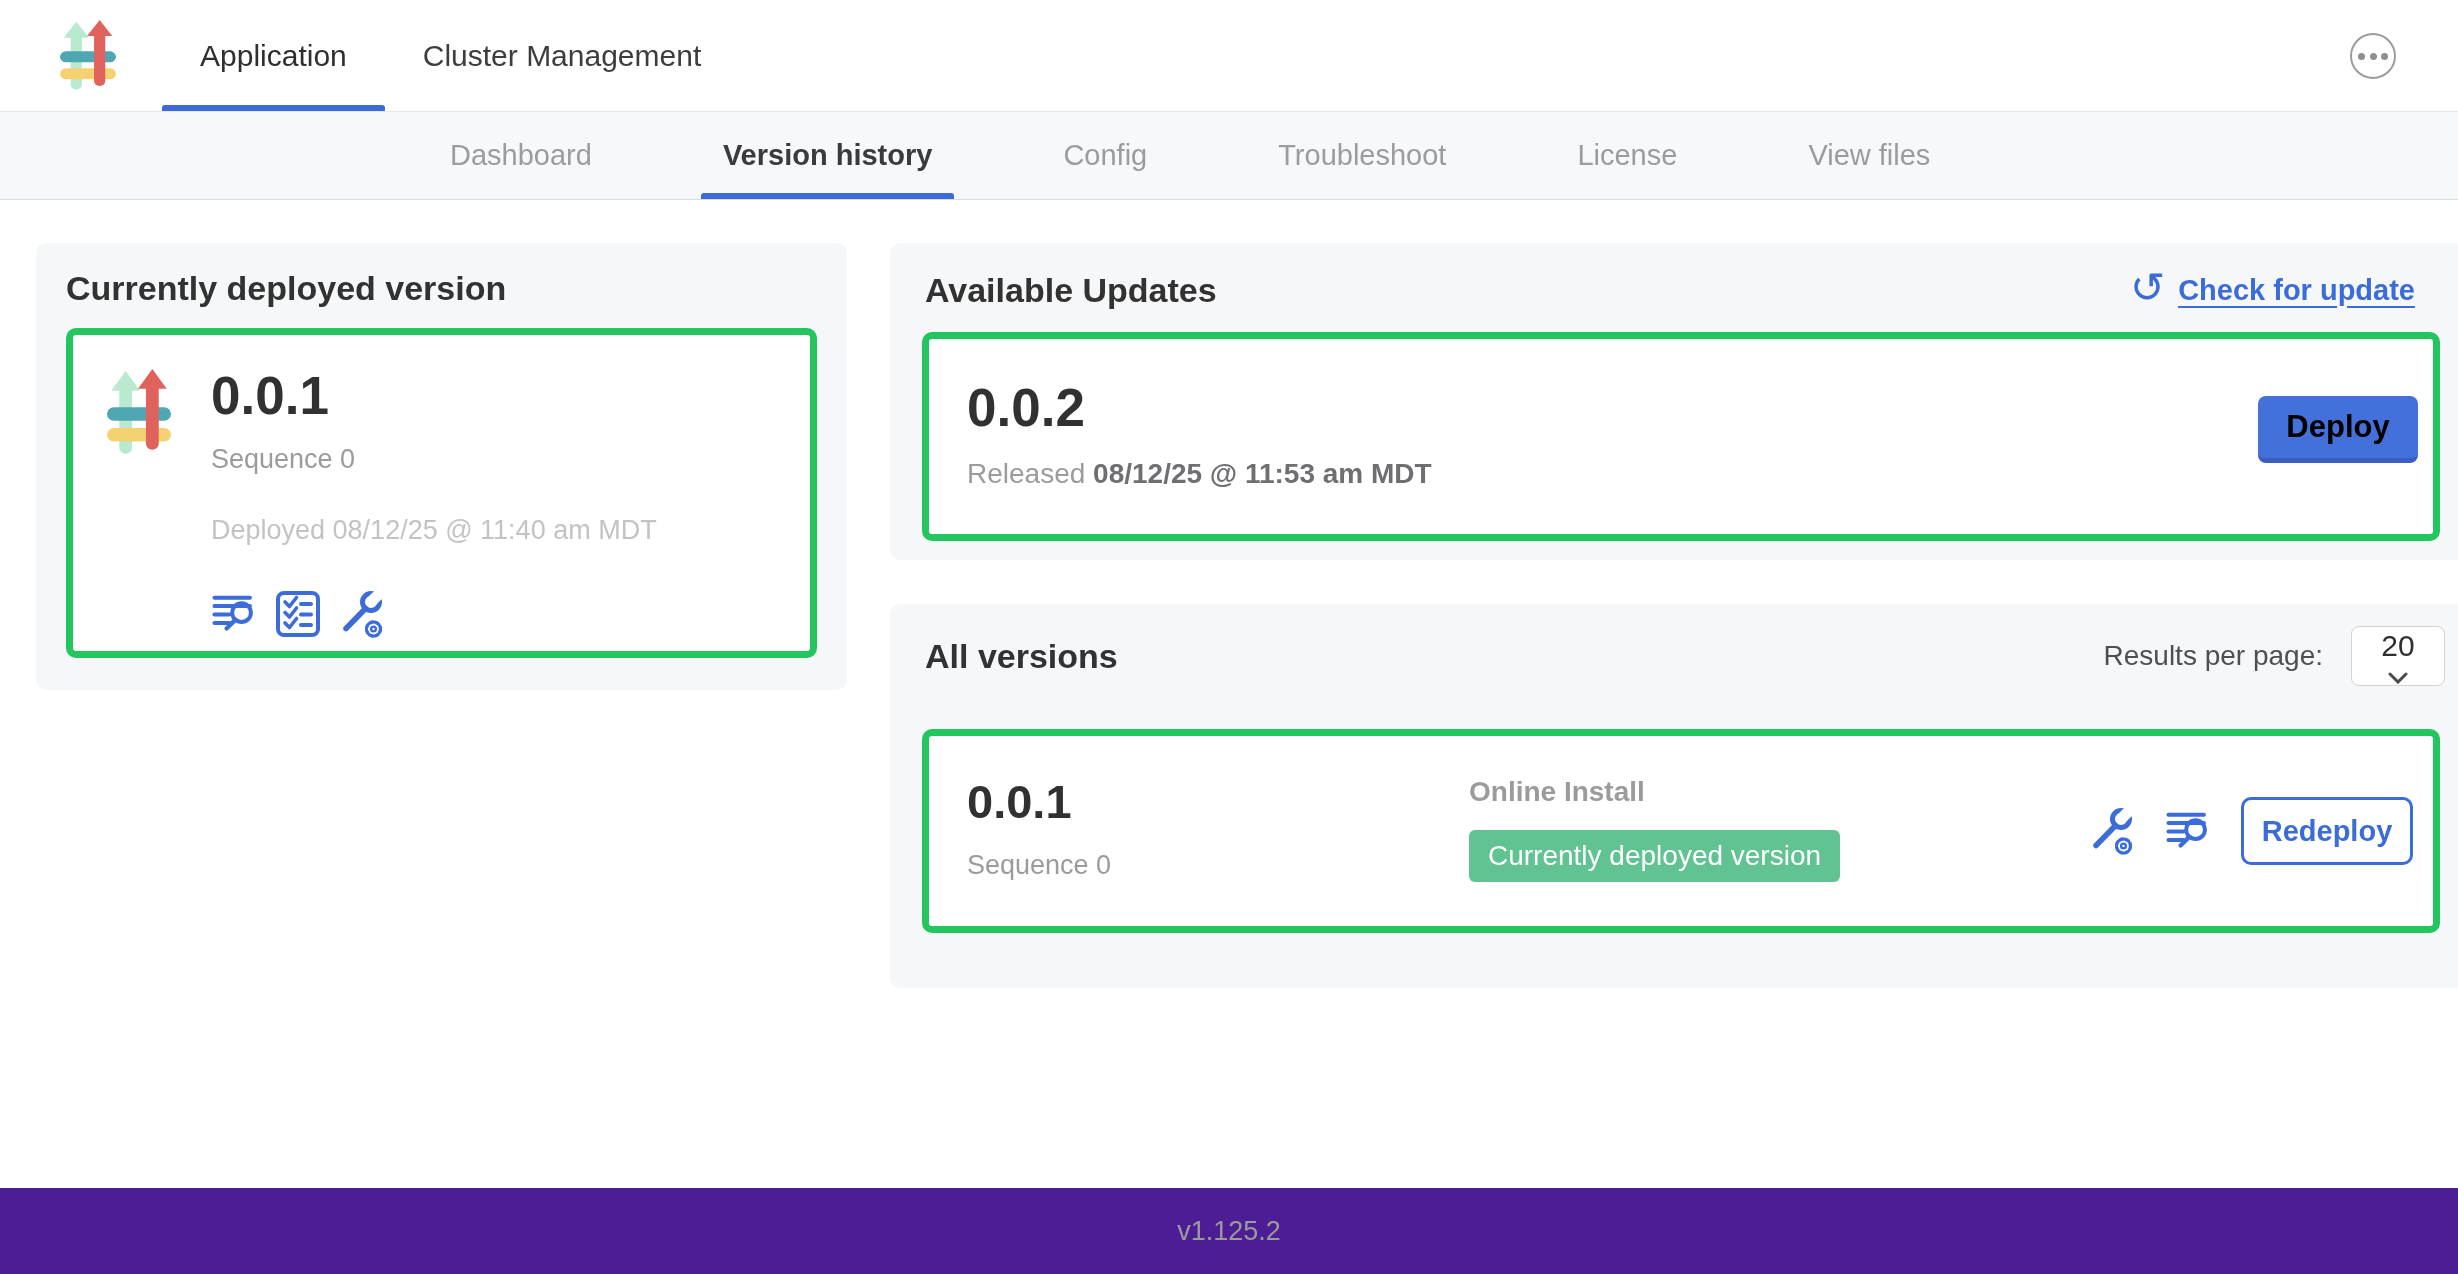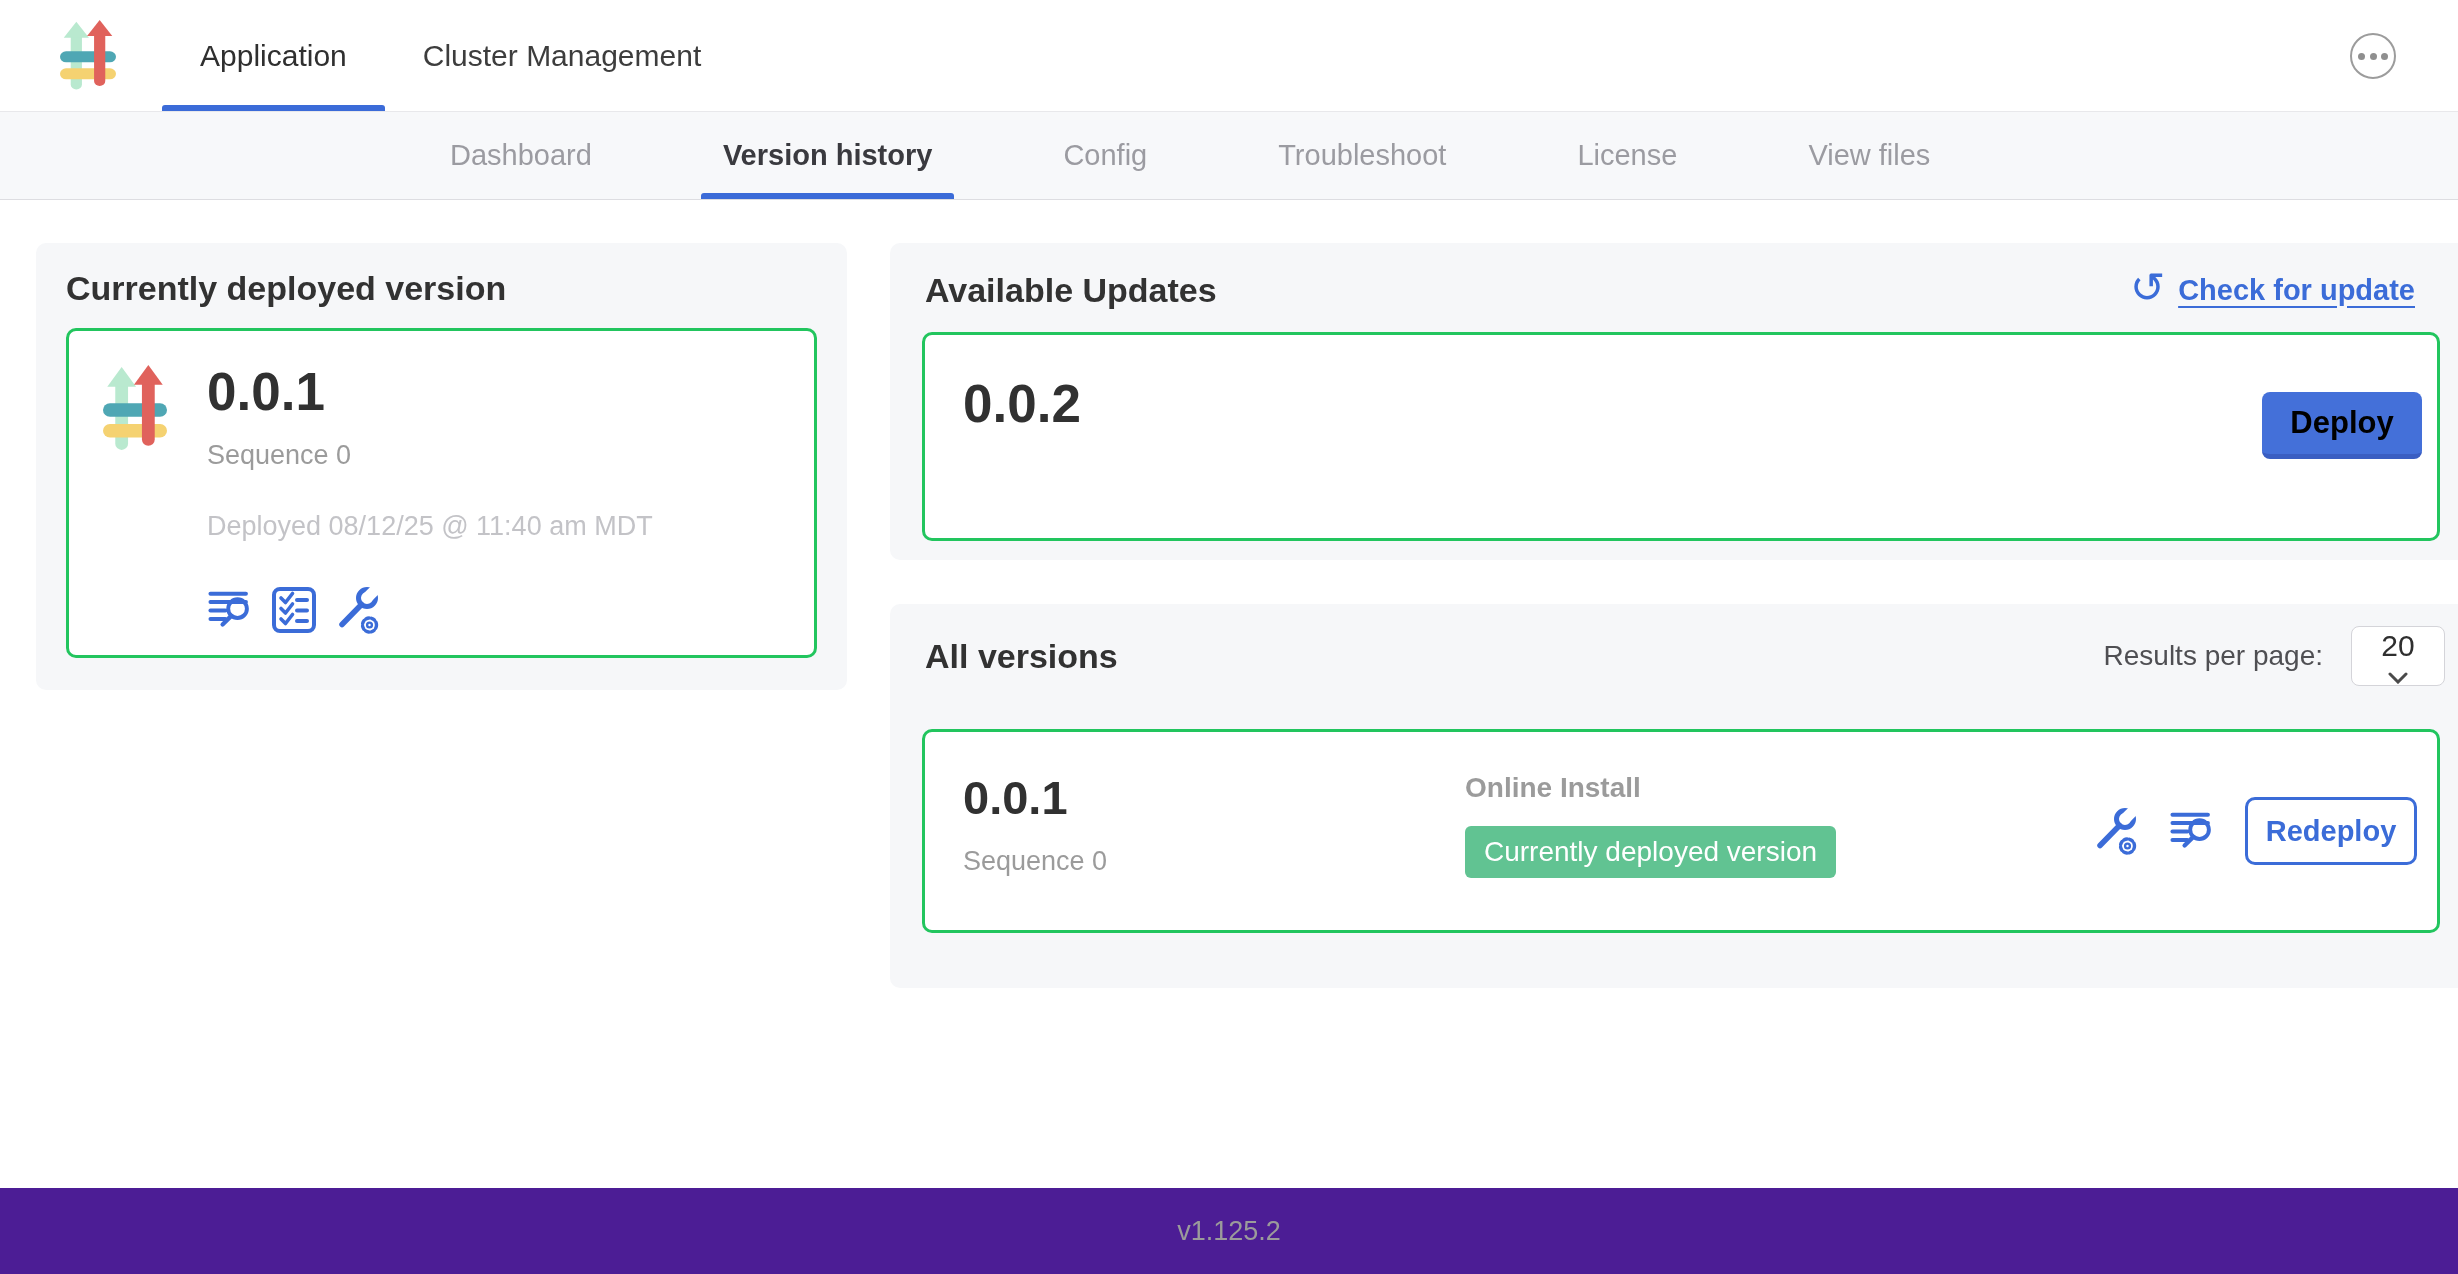--- a/index.html
+++ b/index.html
@@ -22,21 +22,21 @@
 
   
   .subnav { height:88px; background:#f7f8fa; border-bottom:1px solid #dddde1; display:flex; align-items:stretch; padding-left:450px; }
   .sub-tab { display:flex; align-items:center; margin-right:131px; font-size:29px; color:#9b9ba1; position:relative; cursor:pointer; white-space:nowrap; }
   .sub-tab.active { color:#3a3a3f; font-weight:600; }
   .sub-tab.active .tab-underline { position:absolute; left:-22px; right:-22px; bottom:0; height:6px; background:#3b6bd8; border-radius:3px 3px 0 0; }
 
   
   .main { position:relative; height:988px; background:#fff; }
   .card-gray { position:absolute; background:#f6f7f9; border-radius:10px; }
-  .white-card { background:#fff; border:3px solid #22c55e; border-radius:10px; }
+  .white-card { background:#fff; border:7px solid #22c55e; border-radius:10px; }
 
   h2.sec-title { font-size:34px; font-weight:700; color:#323232; }
 
   
   .left-card { left:36px; top:43px; width:811px; height:447px; padding:26px 30px 0 30px; }
   .deployed-inner { margin-top:20px; height:330px; display:flex; padding:32px 0 0 34px; }
   .deployed-inner .logo-md { margin-right:40px; margin-top:2px; flex:0 0 auto; }
   .ver-big { font-size:53px; font-weight:700; color:#313131; line-height:1.08; }
   .seq { font-size:27px; color:#9b9b9b; margin-top:20px; }
   .deployed-at { font-size:27px; color:#c3c3c7; margin-top:40px; }
@@ -207,20 +207,24 @@
     <section class="card-gray right-top">
       <div class="panel-head">
         <h2 class="sec-title">Available Updates</h2>
         <div class="check-link">
           <span class="refresh-glyph">↺</span>
           <span class="link-text">Check for update</span>
         </div>
       </div>
       <div class="white-card update-card">
         <div class="ver-big">0.0.2</div>
+        <div class="released">
+          <span>Released</span>
+          <b>08/12/25 @ 11:53 am MDT</b>
+        </div>
         <button class="deploy-btn">Deploy</button>
       </div>
     </section>
 
     <section class="card-gray right-bottom">
       <div class="panel-head">
         <h2 class="sec-title">All versions</h2>
         <div class="rpp">
           <span class="rpp-label">Results per page:</span>
           <div class="select">

